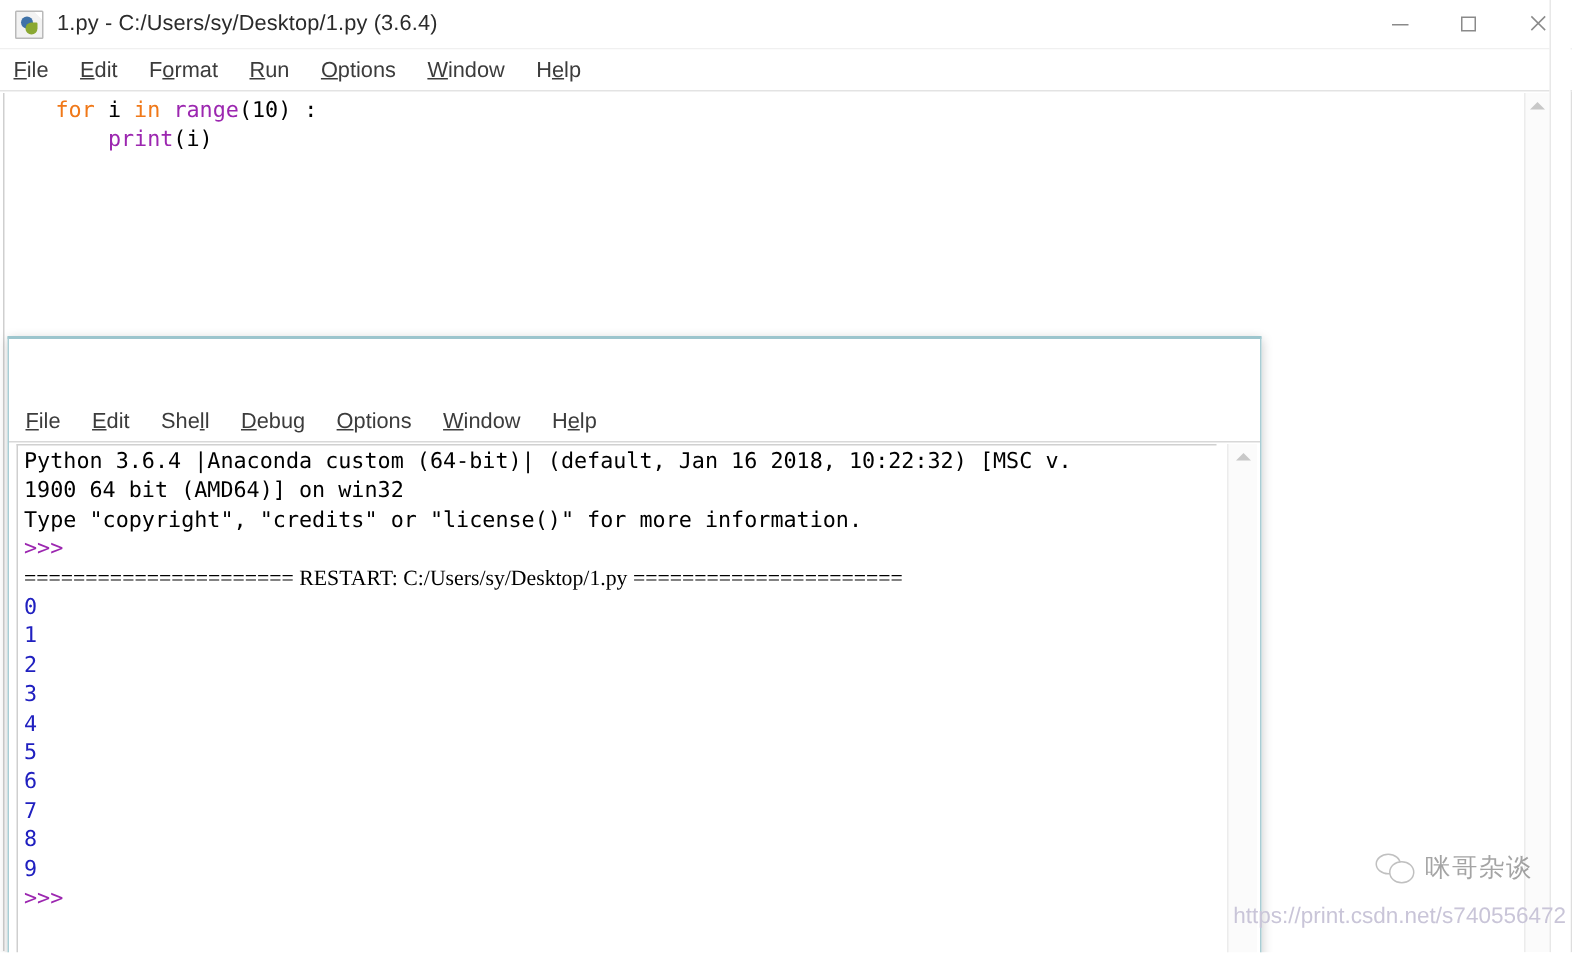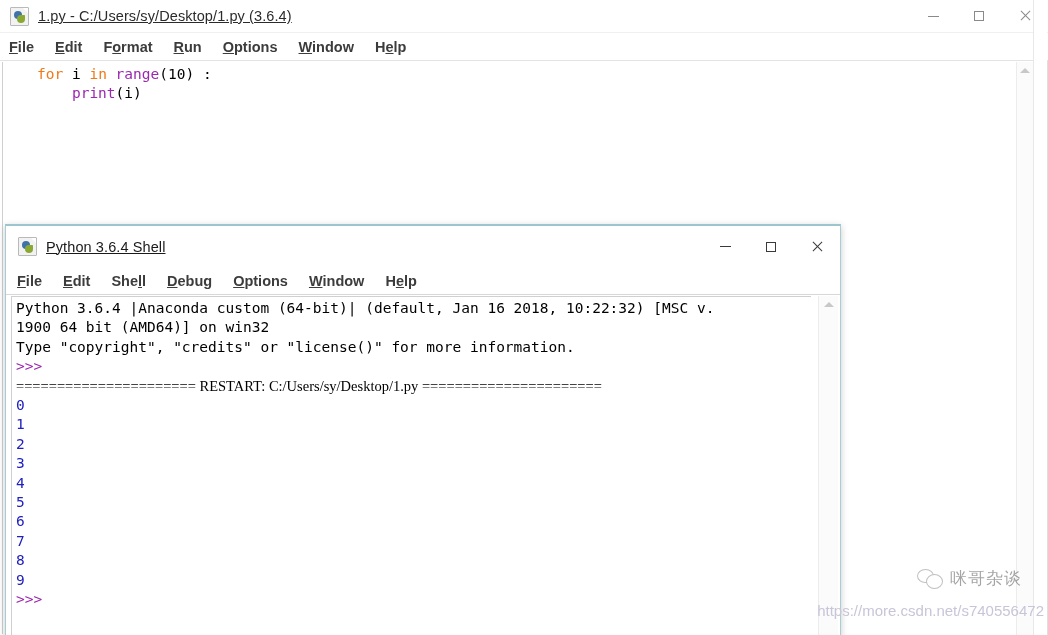--- a/index.html
+++ b/index.html
@@ -65,21 +65,20 @@
     width: 8px; height: 8px;
     border-radius: 50% 10% 50% 50%;
     background: #8aa832;
   }
 
   .win-title {
     font-size: 14.5px;
     color: #2b2b2b;
     white-space: nowrap;
     letter-spacing: 0.1px;
-    text-decoration: underline;
   }
 
   .caption-btns {
     position: absolute;
     top: 0;
     right: 0;
     display: flex;
     height: 100%;
     align-items: center;
   }
@@ -129,21 +128,20 @@
     align-items: center;
     background: #ffffff;
     box-sizing: border-box;
     border-bottom: 1px solid #e3e3e3;
   }
   .menu-item {
     font-size: 14.5px;
     color: #3c3c3c;
     white-space: nowrap;
     cursor: default;
-    font-weight: bold;
   }
   .menu-item .acc {
     text-decoration: underline;
   }
 
   
   .textpane {
     position: absolute;
     background: #ffffff;
     font-family: "DejaVu Sans Mono", "Liberation Mono", monospace;
@@ -370,40 +368,20 @@
 
     <div class="vscroll" id="editor-vscroll">
       <span class="arrow-up"></span>
     </div>
 
     <div class="win-edge-right"></div>
   </div>
 
   <div class="window" id="shell-window">
 
-    <div class="titlebar" id="shell-titlebar">
-      <span class="app-icon">
-        <span class="snake-blue"></span>
-        <span class="snake-green"></span>
-        <span class="pg-fold"></span>
-      </span>
-      <span class="win-title">Python 3.6.4 Shell</span>
-
-      <div class="caption-btns cap-dark">
-        <div class="cap-btn cap-min">
-          <span class="bar"></span>
-        </div>
-        <div class="cap-btn cap-max">
-          <span class="sq"></span>
-        </div>
-        <div class="cap-btn cap-close">
-          <span class="x"></span>
-        </div>
-      </div>
-    </div>
 
     <div class="menubar" id="shell-menubar">
       <span class="menu-item"><span class="acc">F</span>ile</span>
       <span class="menu-item"><span class="acc">E</span>dit</span>
       <span class="menu-item">She<span class="acc">l</span>l</span>
       <span class="menu-item"><span class="acc">D</span>ebug</span>
       <span class="menu-item"><span class="acc">O</span>ptions</span>
       <span class="menu-item"><span class="acc">W</span>indow</span>
       <span class="menu-item">H<span class="acc">e</span>lp</span>
     </div>
@@ -416,16 +394,16 @@
   </div>
 
   <div id="watermark">
     <div id="wm-brand">
       <span id="wm-wechat">
         <span class="bub1"></span>
         <span class="bub2"></span>
       </span>
       <span id="wm-text">咪哥杂谈</span>
     </div>
-    <div id="wm-url">https://more.csdn.net/s740556472</div>
+    <div id="wm-url">https://print.csdn.net/s740556472</div>
   </div>
 
 </div>
 
 </body></html>

